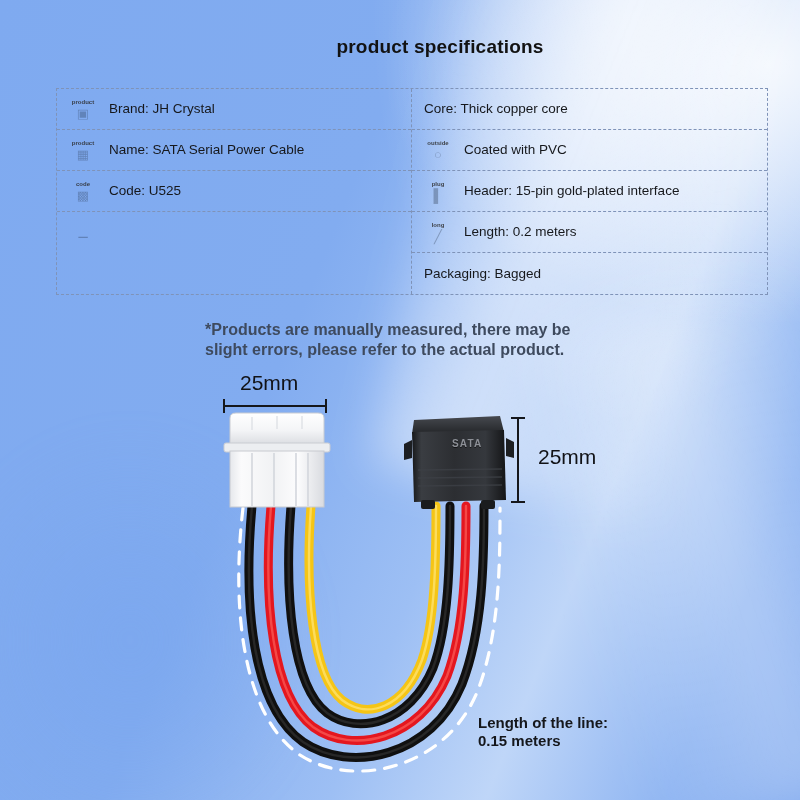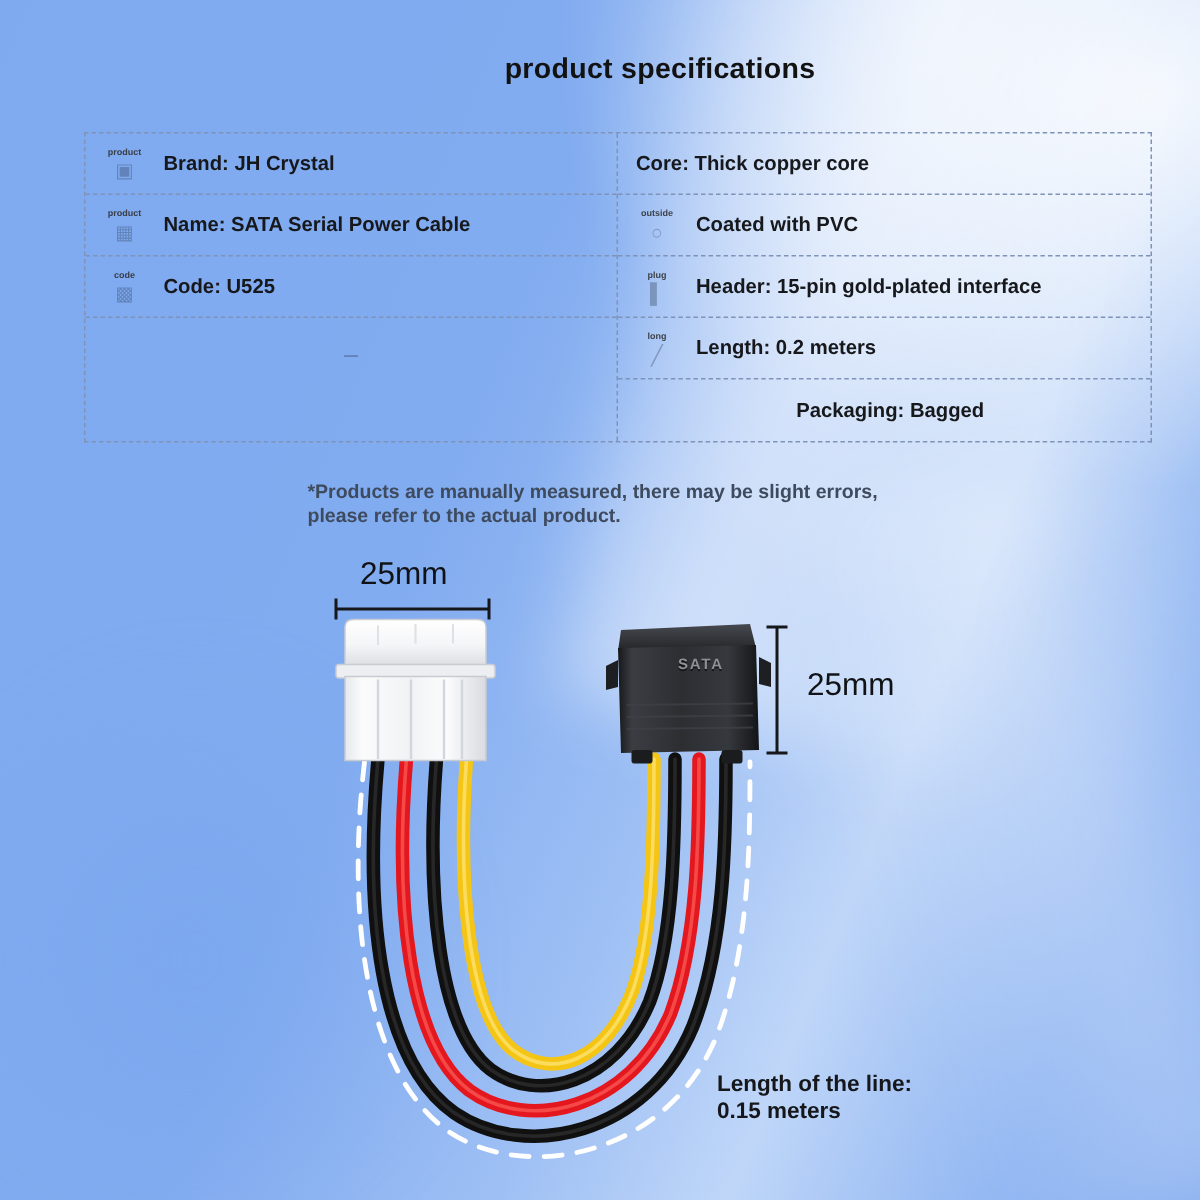--- a/index.html
+++ b/index.html
@@ -87,21 +87,20 @@
   .spec-row {
     box-sizing: border-box;
     display: flex;
     align-items: center;
     border-bottom: 1px dashed #7f93b8;
     padding: 3px 4px;
     min-height: 41px;
   }
   .spec-row:last-child {
     border-bottom: none;
-    justify-content: center;
   }
   .spec-icon {
     width: 44px;
     min-width: 44px;
     height: 34px;
     position: relative;
     display: flex;
     flex-direction: column;
     align-items: center;
     justify-content: center;
@@ -117,42 +116,42 @@
   .spec-icon .ic-glyph {
     margin-top: 2px;
     opacity: 0.30;
     line-height: 1;
     color: #1d2a3c;
     font-size: 13px;
     filter: blur(0.25px);
   }
   .spec-text {
     font-size: 13.5px;
-    font-weight: bold;
+    font-weight: normal;
     color: #16181c;
     line-height: 1.14;
     padding-left: 4px;
   }
   .spec-row.center-text {
     justify-content: center;
   }
   .spec-row.center-text .spec-text {
     text-align: center;
     padding-left: 0;
   }
   .spec-row.noicon .spec-text {
     padding-left: 8px;
   }
 
   
   #disclaimer {
     position: absolute;
     left: 205px; top: 320px;
     width: 400px;
-    font-size: 13px;
+    font-size: 16px;
     font-weight: bold;
     color: #3e4a5e;
     line-height: 1.22;
   }
 
   
   #product {
     position: absolute;
     left: 0; top: 0;
     width: 800px; height: 800px;

